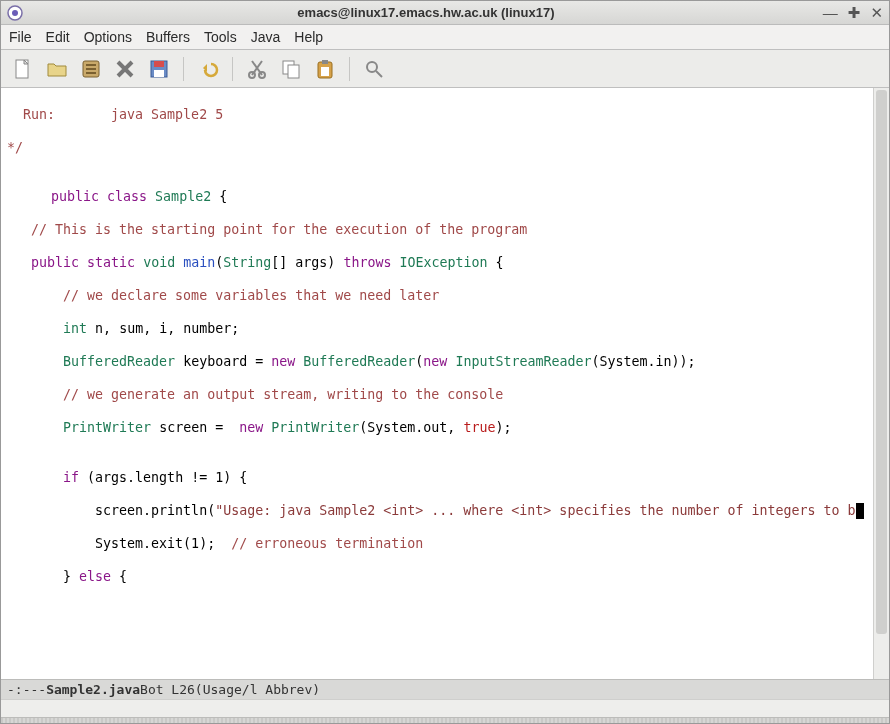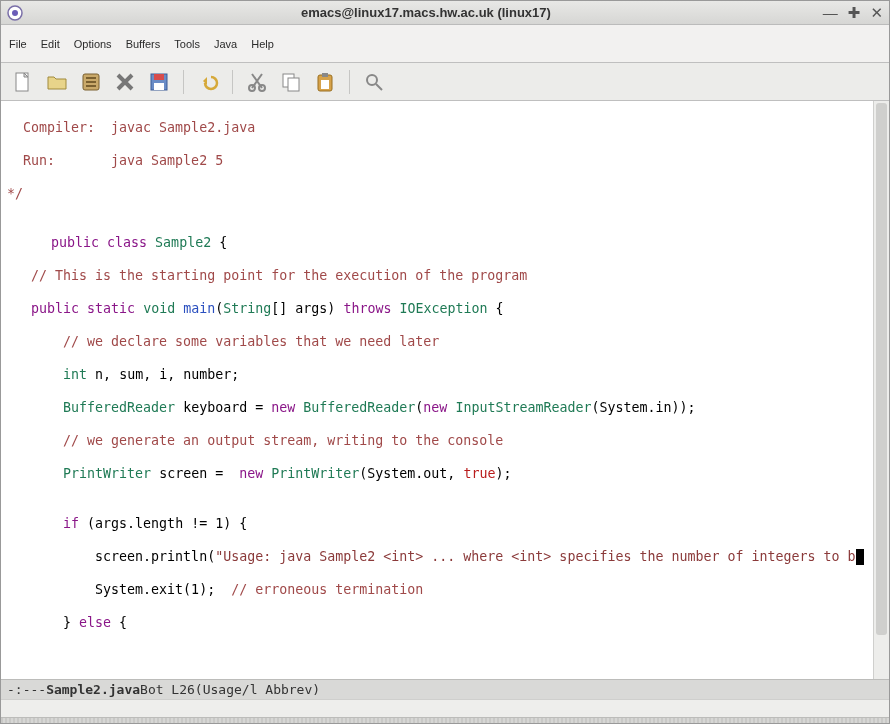--- a/index.html
+++ b/index.html
@@ -34,25 +34,25 @@
     font-weight: bold;
     color: #333;
   }
   .tb-btns { display:flex; gap:10px; color:#555; font-size:15px; }
   .tb-btns span { cursor:pointer; }
 
   .menubar {
     display: flex;
     align-items: center;
     background: #f2f1f0;
-    height: 38px;
+    height: 25px;
     padding: 0 8px;
     gap: 14px;
     border-bottom: 1px solid #bfbfbf;
-    font-size: 11px;
+    font-size: 14px;
     color: #2b2b2b;
     font-family: sans-serif;
   }
   .menubar span { cursor: pointer; }
 
   .toolbar {
     display: flex;
     align-items: center;
     background: #ececea;
     height: 38px;
@@ -132,21 +132,21 @@
 </head>
 <body>
 
 <div class="titlebar">
   <span class="tb-icon">
     <svg width="16" height="16" viewBox="0 0 16 16">
         <circle cx="8" cy="8" r="7" fill="#fff" stroke="#7a6fa8" stroke-width="1.5"></circle>
         <circle cx="8" cy="8" r="3" fill="#6b5db8"></circle>
       </svg>
   </span>
-  <span class="tb-title">emacs@linux17.macs.hw.ac.uk (linux17)</span>
+  <span class="tb-title">emacs@linux17.emacs.hw.ac.uk (linux17)</span>
   <span class="tb-btns">
     <span>—</span>
     <span>✚</span>
     <span>✕</span>
   </span>
 </div>
 
 <div class="menubar">
   <span>File</span>
   <span>Edit</span>
@@ -221,21 +221,20 @@
   <span class="ticon">
       <svg width="22" height="22" viewBox="0 0 22 22">
         <circle cx="9" cy="9" r="5" fill="none" stroke="#888" stroke-width="2"></circle>
         <line x1="13" y1="13" x2="19" y2="19" stroke="#888" stroke-width="2"></line>
       </svg>
     </span>
 </div>
 
 <div class="editor-wrap">
 <div class="editor">
-<span class="cmt" style="display: block;">  Compiler:  javac Sample2.java</span>
 <span class="cmt" style="display: block;">  Run:       java Sample2 5</span>
 <span class="cmt" style="display: block;">*/</span>
 <span style="display: block;"></span>
 <span style="display: block; margin-left: 44px;"><span class="kw">public</span> <span class="kw">class</span> <span class="type">Sample2</span><span> {</span></span>
 <span class="cmt" style="display: block;">   // This is the starting point for the execution of the program</span>
 <span style="display: block;"><span>   </span><span class="kw">public</span> <span class="kw">static</span> <span class="type">void</span> <span class="fn">main</span><span>(</span><span class="type">String</span><span>[] </span><span class="var">args</span><span>) </span><span class="kw">throws</span><span> </span><span class="type">IOException</span><span> {</span></span>
 <span class="cmt" style="display: block;">       // we declare some variables that we need later</span>
 <span style="display: block;"><span>       </span><span class="type">int</span><span> </span><span class="var">n</span><span>, </span><span class="var">sum</span><span>, </span><span class="var">i</span><span>, </span><span class="var">number</span><span>;</span></span>
 <span style="display: block;"><span>       </span><span class="type">BufferedReader</span><span> </span><span class="var">keyboard</span><span> = </span><span class="kw">new</span><span> </span><span class="type">BufferedReader</span><span>(</span><span class="kw">new</span><span> </span><span class="type">InputStreamReader</span><span>(System.in));</span></span>
 <span class="cmt" style="display: block;">       // we generate an output stream, writing to the console</span>

